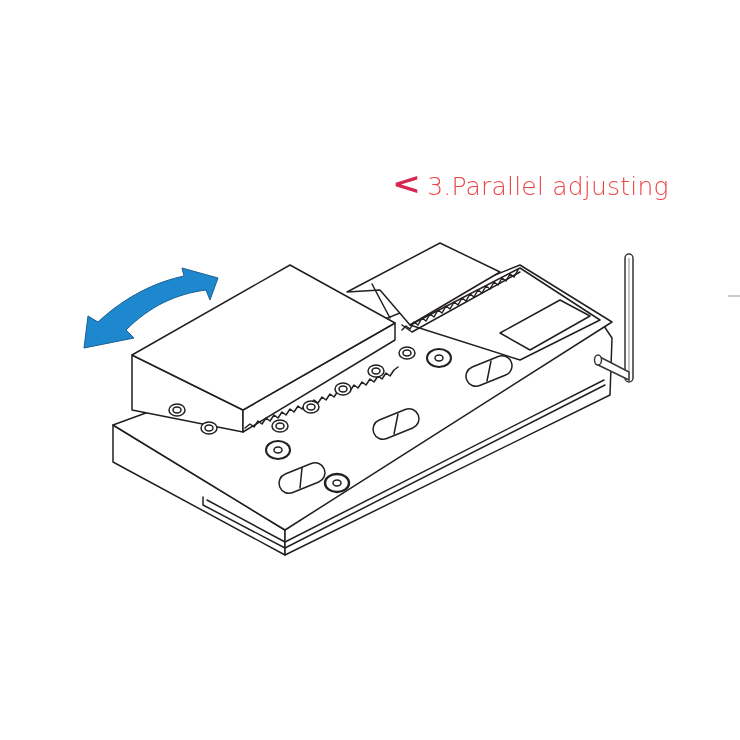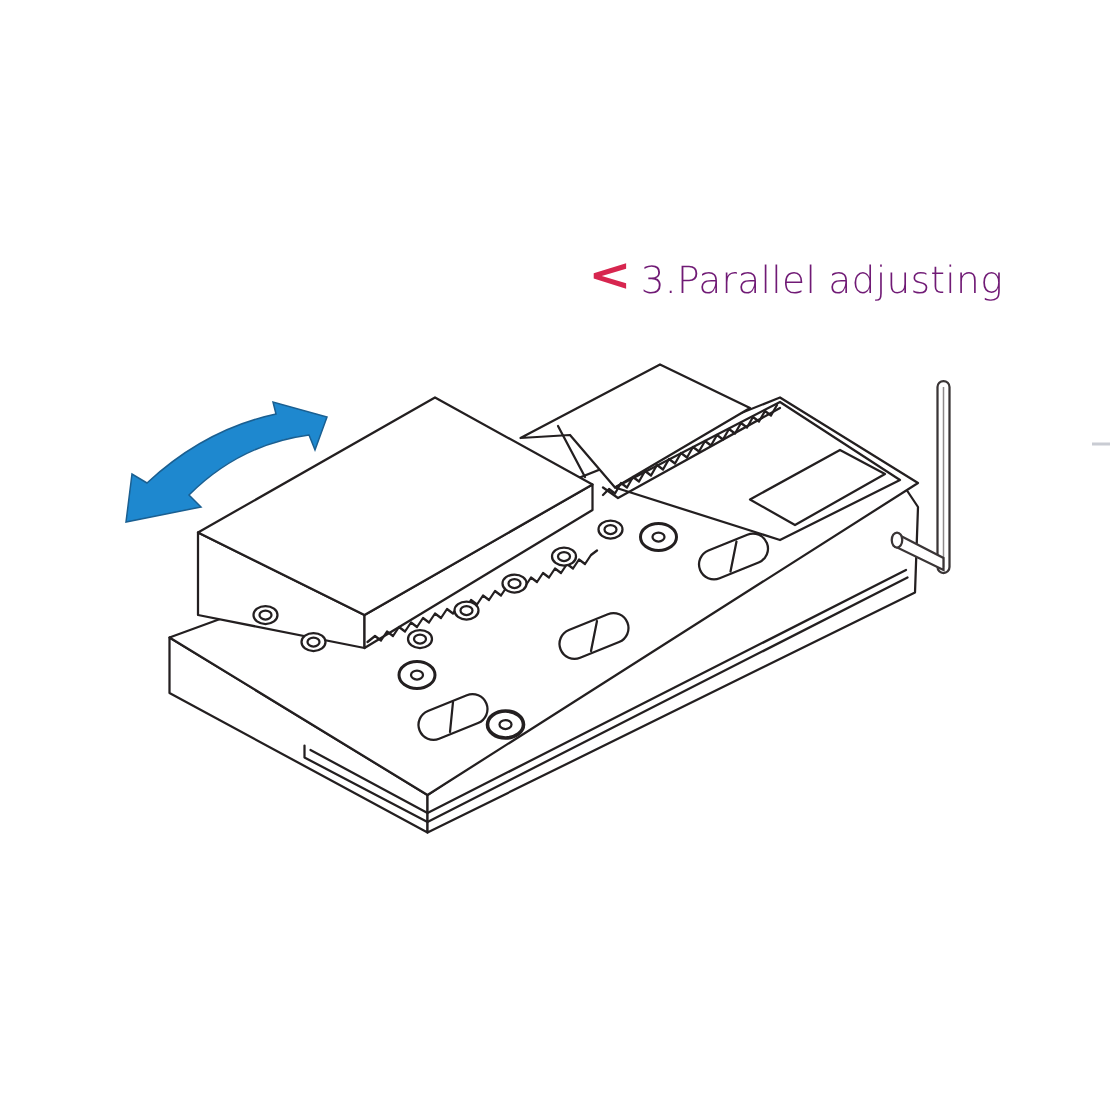--- a/index.html
+++ b/index.html
@@ -1,19 +1,19 @@
 <!DOCTYPE html>
 <html><head>
 <meta charset="utf-8">
 <style>
   html, body { margin: 0; padding: 0; background: #ffffff; }
   body { width: 740px; height: 740px; position: relative; overflow: hidden; font-family: "DejaVu Sans", sans-serif; }
   .caption { position: absolute; left: 394px; top: 168px; height: 36px; display: flex; align-items: center; gap: 8px; }
   .caption-mark { color: #d7264f; font-size: 30px; font-weight: bold; line-height: 1; transform: scaleX(1.15); margin-top: -4px; }
-  .caption-text { color: #701a75; font-size: 25px; letter-spacing: 0.2px; font-family: "DejaVu Sans", sans-serif; font-weight: 300; }
+  .caption-text { color: #ef4444; font-size: 25px; letter-spacing: 0.2px; font-family: "DejaVu Sans", sans-serif; font-weight: 300; }
   svg.drawing { position: absolute; left: 0; top: 0; }
   .ln { fill: #ffffff; stroke: #231f20; stroke-width: 1.5; stroke-linejoin: round; }
   .lno { fill: none; stroke: #231f20; stroke-width: 1.5; stroke-linejoin: round; stroke-linecap: round; }
   .dash-mark { position: absolute; left: 728px; top: 295px; width: 12px; height: 2px; background: #c9ccd3; }
 </style>
 </head>
 <body>
 
 <div class="caption">
   <span class="caption-mark">&lt;</span>

